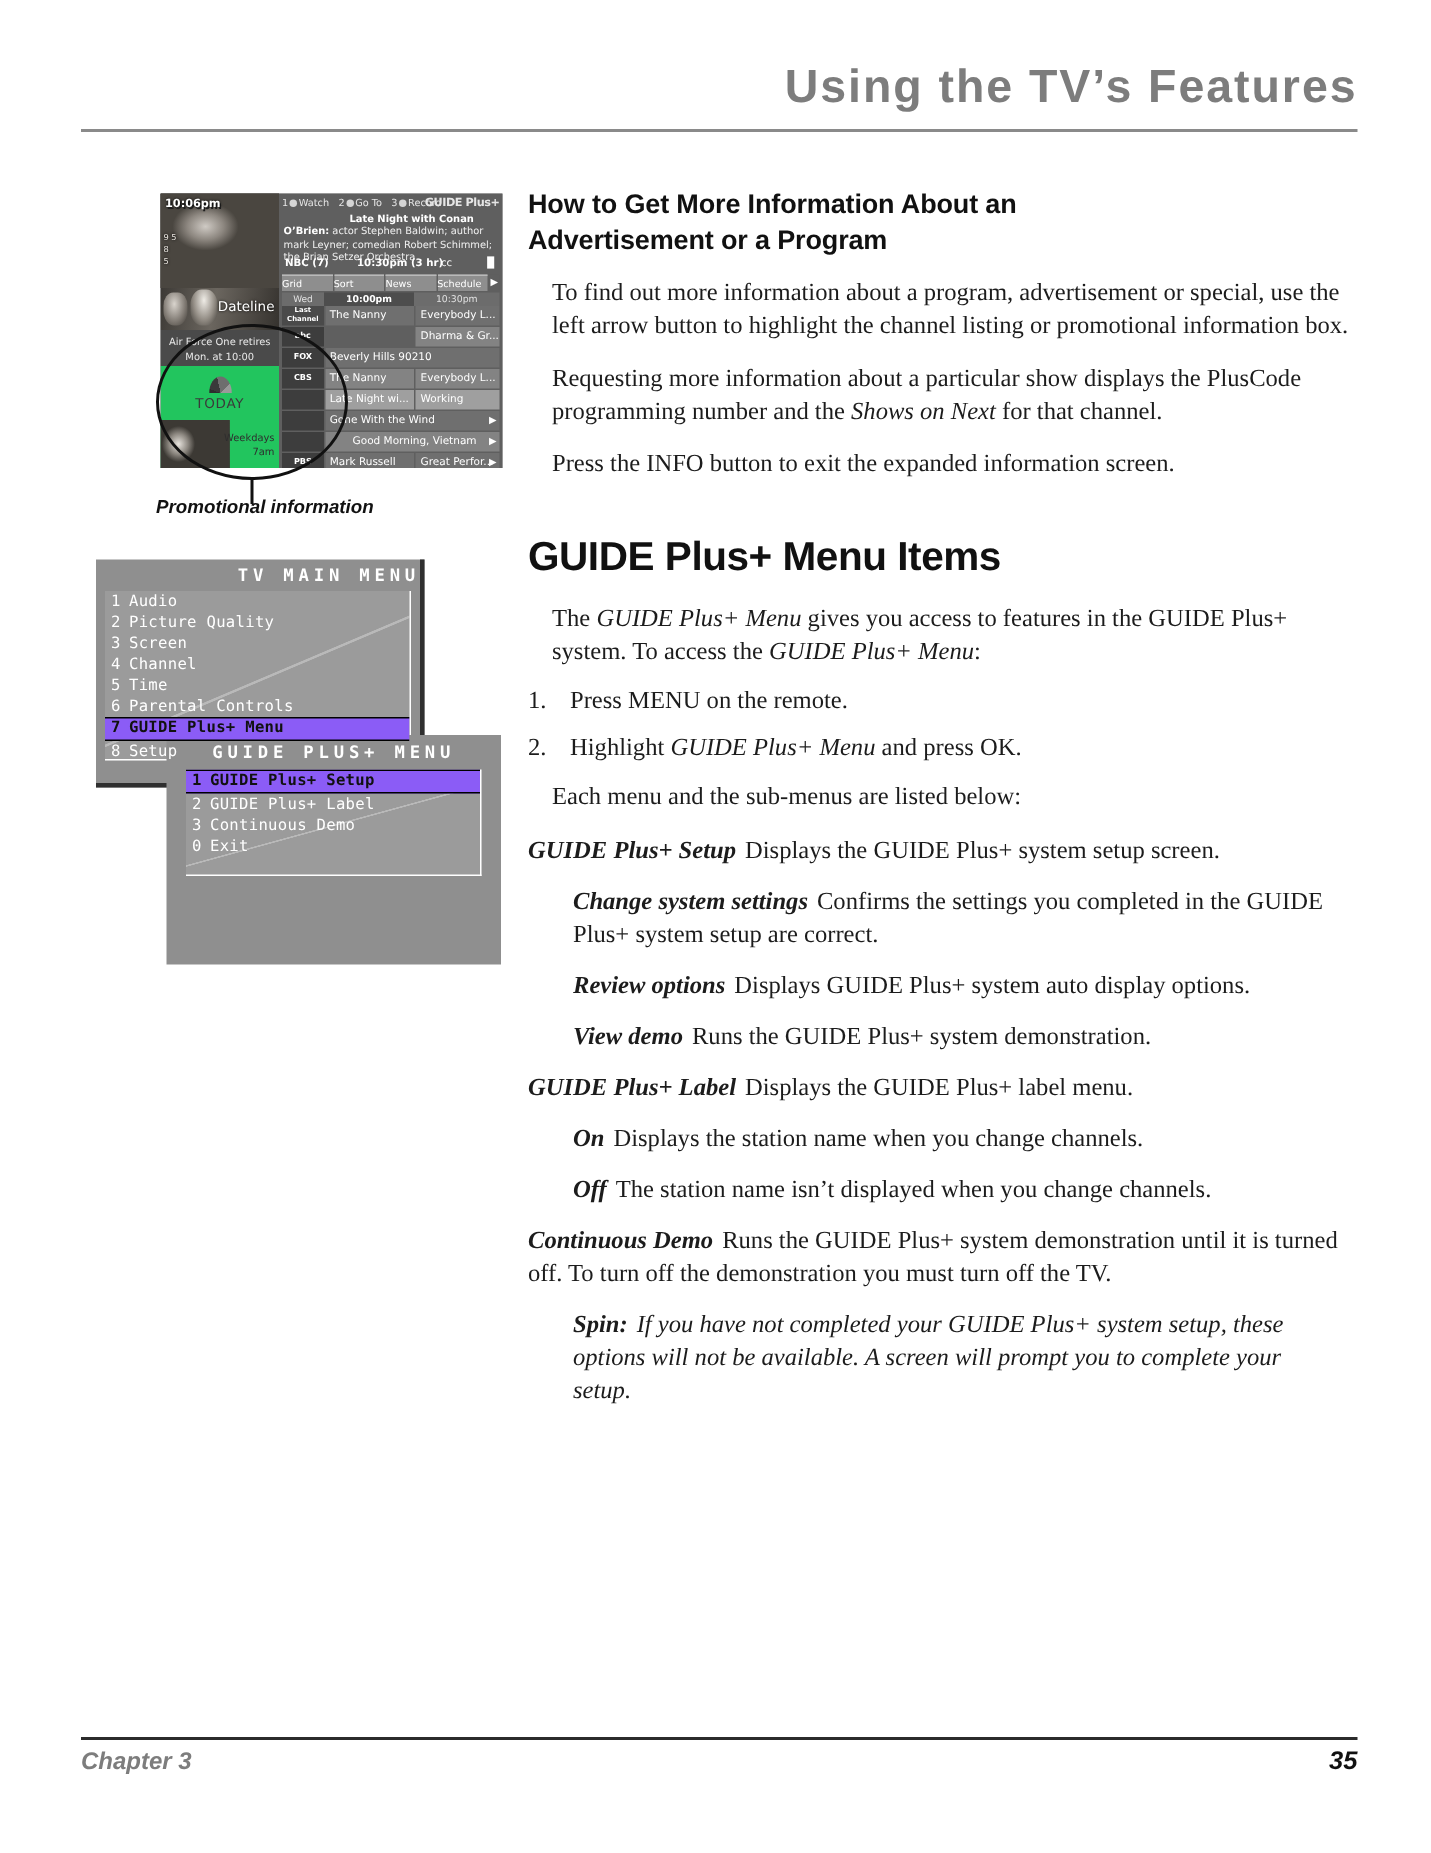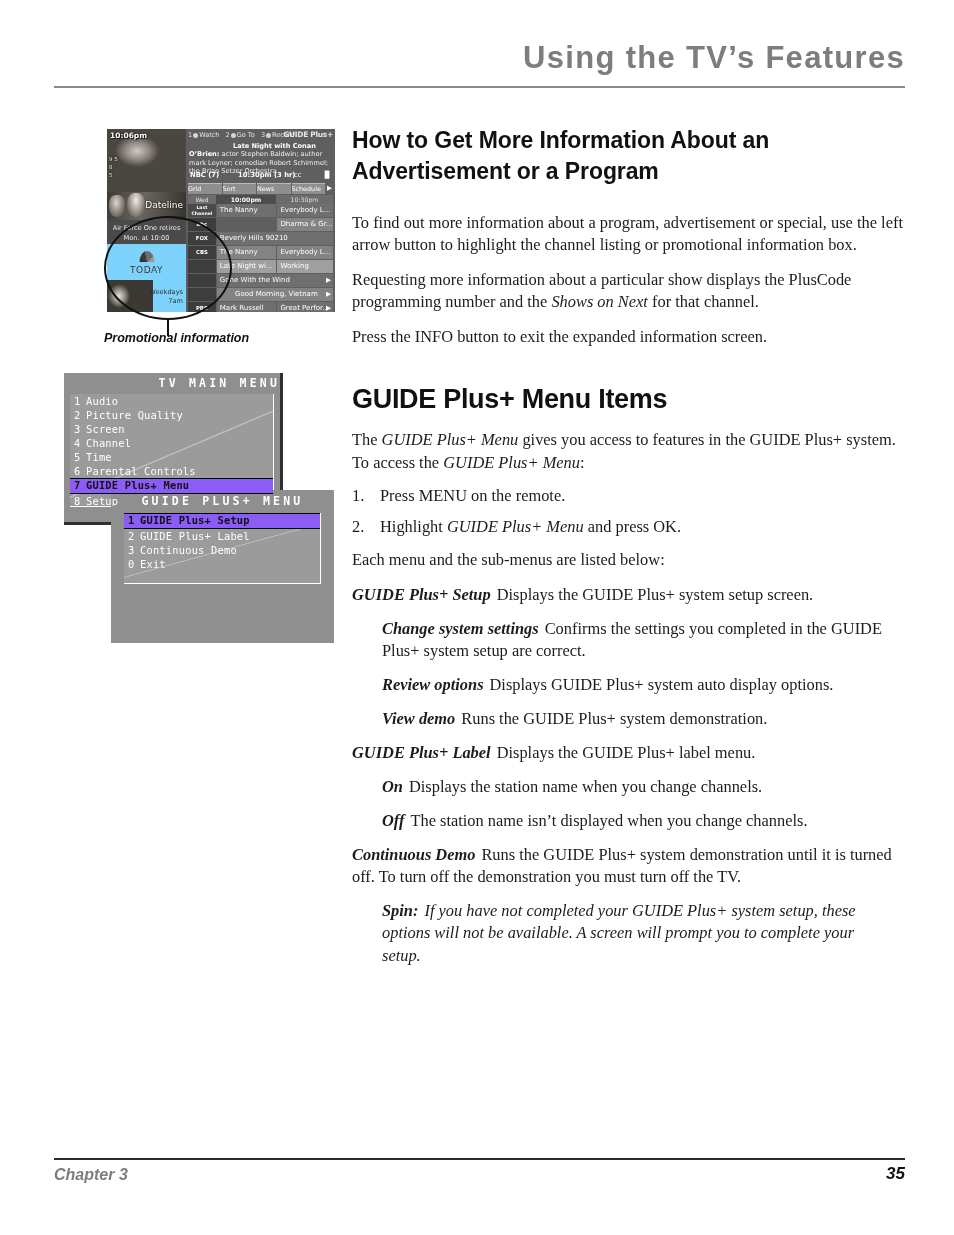--- a/index.html
+++ b/index.html
@@ -60,39 +60,39 @@
   }
 
   
   .col {
     position: absolute;
     left: 352px; top: 125px; width: 554px;
   }
   h2.sec {
     font-family: "Liberation Sans", sans-serif;
     font-weight: bold;
-    font-size: 23px;
+    font-size: 18px;
     line-height: 1.33;
     color: #111;
-    margin: 0 0 26px 0;
+    margin: 0 0 11px 0;
     letter-spacing: -0.1px;
   }
   h1.big {
     font-family: "Liberation Sans", sans-serif;
     font-weight: bold;
     font-size: 27px;
     color: #111;
     margin: 36px 0 14px 0;
     letter-spacing: -0.3px;
   }
   p.body {
     font-size: 16.4px;
     line-height: 1.345;
     color: #1c1c1c;
-    margin: 0 0 13px 0;
+    margin: 0 0 13px 16px;
     text-align: left;
   }
   p.body.tight { margin-bottom: 11px; }
   .it { font-style: italic; }
 
   ol.steps {
     margin: 0 0 11px 0;
     padding: 0;
     list-style: none;
   }
@@ -184,21 +184,21 @@
     background: #4a4a4a;
     color: #e9e9e9;
     font-size: 6.6px;
     text-align: center;
     padding-top: 3px;
     box-sizing: border-box;
     line-height: 10px;
   }
   .ad {
     position: absolute; left: 0; top: 115px; width: 79px; height: 68px;
-    background: #7dd3fc;
+    background: #22c55e;
     overflow: hidden;
   }
   .ad .peacock {
     position: absolute; left: 50%; top: 7px; transform: translateX(-50%);
     width: 15px; height: 11px;
     background:
       conic-gradient(from -70deg at 50% 100%, #3a3a3a 0 16%, #6e6e6e 0 32%, #9a9a9a 0 48%,
                      #7b7b7b 0 64%, #4f4f4f 0 80%, #2d2d2d 0 100%);
     border-radius: 50% 50% 0 0 / 100% 100% 0 0;
   }

